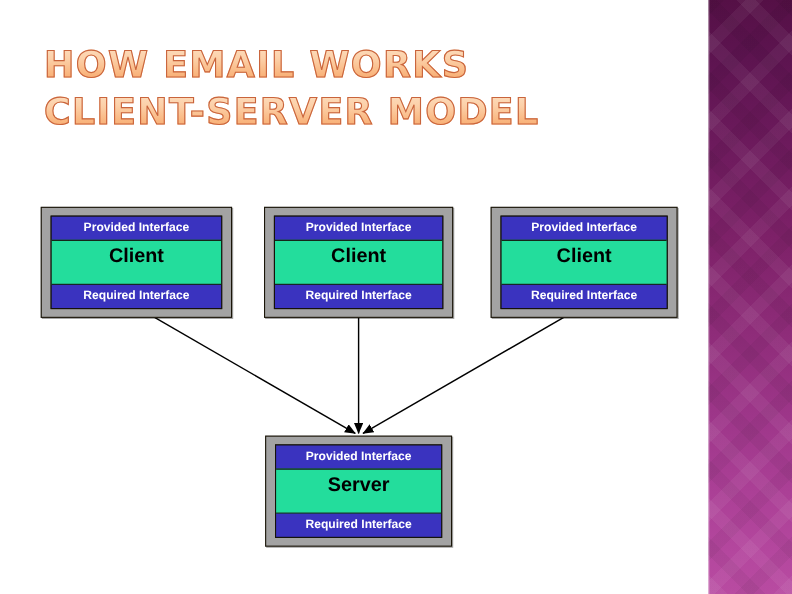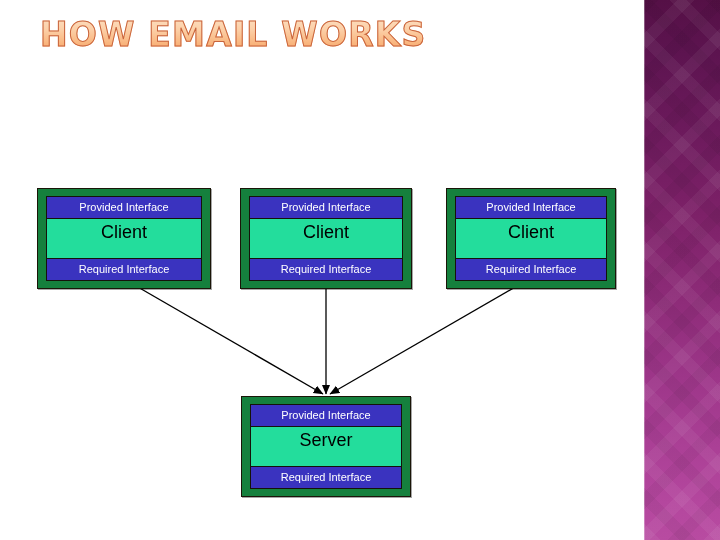--- a/index.html
+++ b/index.html
@@ -56,21 +56,21 @@
         rgba(0,0,0,0.000) 12px, rgba(0,0,0,0.000) 25px,
         rgba(0,0,0,0.045) 25px, rgba(0,0,0,0.045) 37px,
         rgba(0,0,0,0.000) 37px, rgba(0,0,0,0.000) 50px);
     pointer-events: none;
   }
 
   
   #title-block {
     position: absolute;
     left: 40px;
-    top: 13px;
+    top: 37px;
     width: 590px;
   }
   .title-line {
     font-family: "DejaVu Sans", sans-serif;
     font-weight: bold;
     font-size: 33px;
     line-height: 43px;
     letter-spacing: 1.2px;
     text-transform: uppercase;
     color: #fbc08a;
@@ -80,24 +80,25 @@
     -webkit-text-fill-color: transparent;
     -webkit-text-stroke: 1px #c9643c;
     paint-order: stroke fill;
     white-space: nowrap;
   }
 
   
   .component {
     position: absolute;
     box-sizing: border-box;
-    background: #15803d;
+    background: #a3a3a3;
     border: 1px solid #1a1508;
     padding: 7px 8px;
     box-shadow: 1px 1px 0 rgba(0,0,0,0.35);
+    font-weight: bold;
   }
   .component-inner {
     box-sizing: border-box;
     border: 1px solid #15120a;
     background: #15120a;
   }
   .band {
     box-sizing: border-box;
     text-align: center;
     font-family: "Liberation Sans", sans-serif;
@@ -135,20 +136,21 @@
 <body>
 
 <div id="slide">
 
   <div id="side-panel">
     <div id="side-panel-texture"></div>
   </div>
 
   <div id="title-block">
     <div class="title-line">HOW EMAIL WORKS</div>
+    <div class="title-line">CLIENT-SERVER MODEL</div>
   </div>
 
   <svg id="connectors" viewBox="0 0 720 540" xmlns="http://www.w3.org/2000/svg">
     <defs>
       <marker id="ahead" markerWidth="9" markerHeight="9" refX="7.2" refY="3.2" orient="auto" markerUnits="strokeWidth">
         <path d="M0,0 L7.6,3.2 L0,6.4 z" fill="#000000"></path>
       </marker>
     </defs>
     <line x1="124" y1="279" x2="323" y2="394" stroke="#000000" stroke-width="1.3" marker-end="url(#ahead)"></line>
     <line x1="326" y1="279" x2="326" y2="394" stroke="#000000" stroke-width="1.3" marker-end="url(#ahead)"></line>

